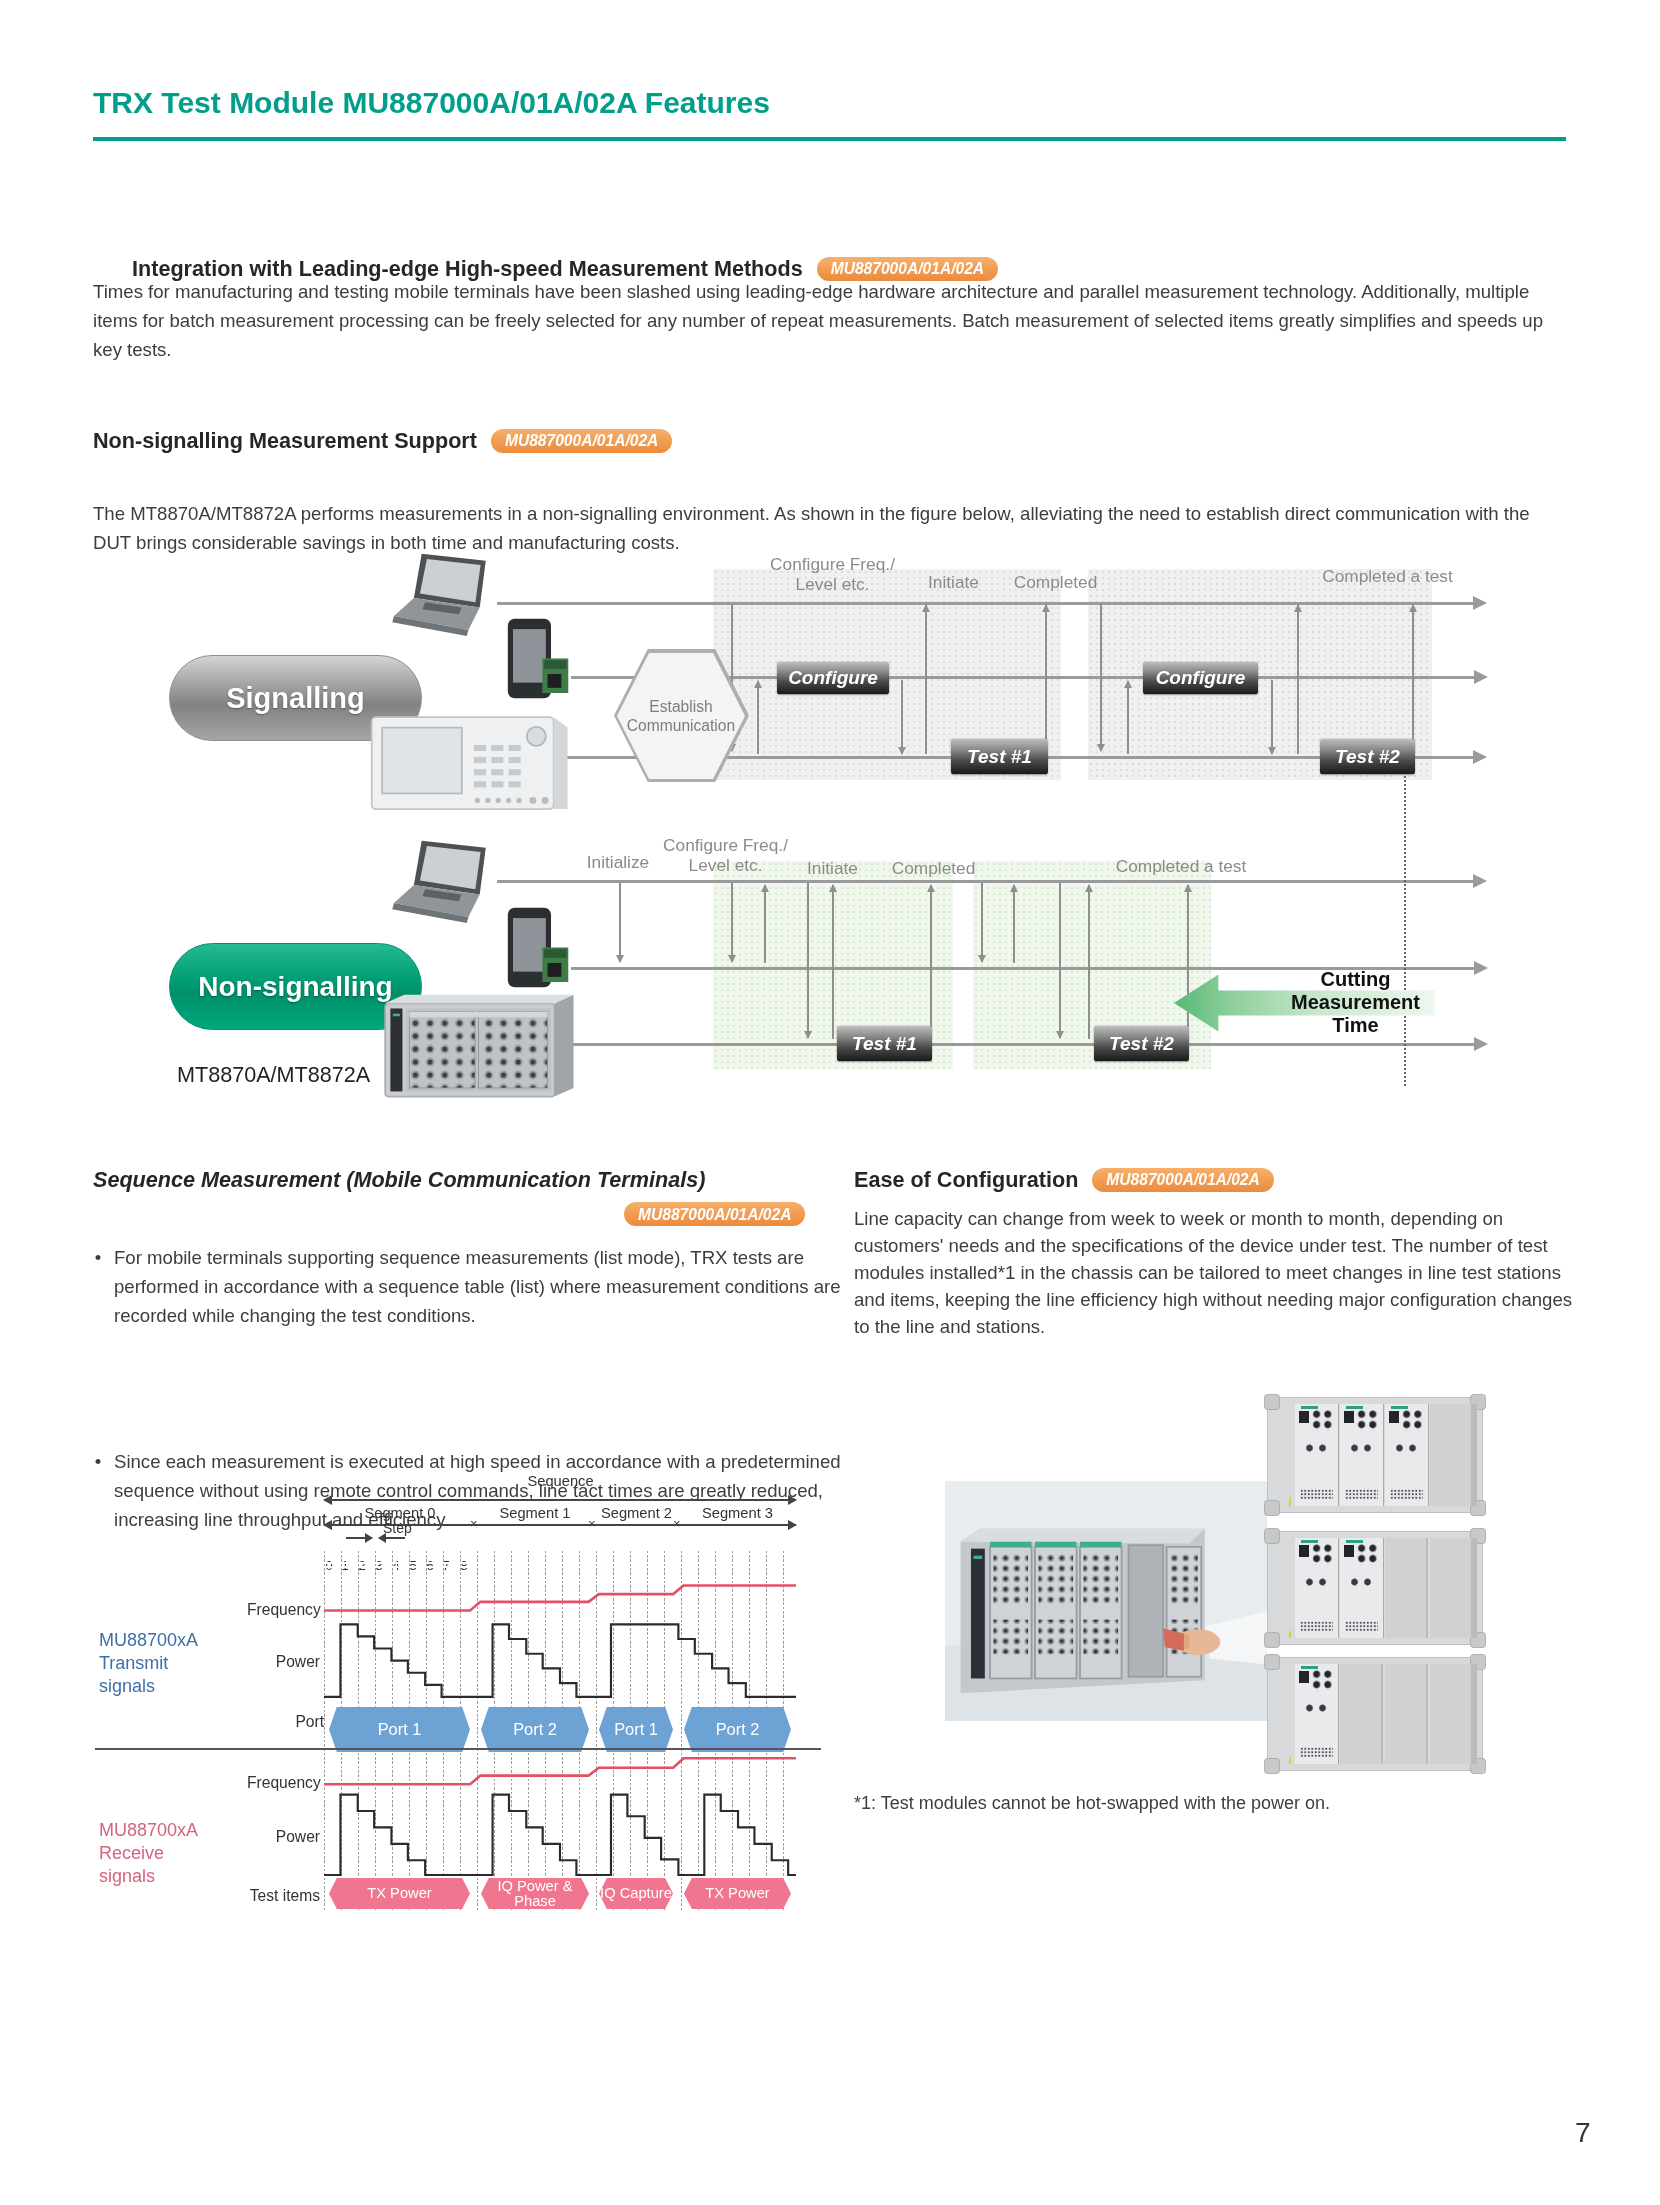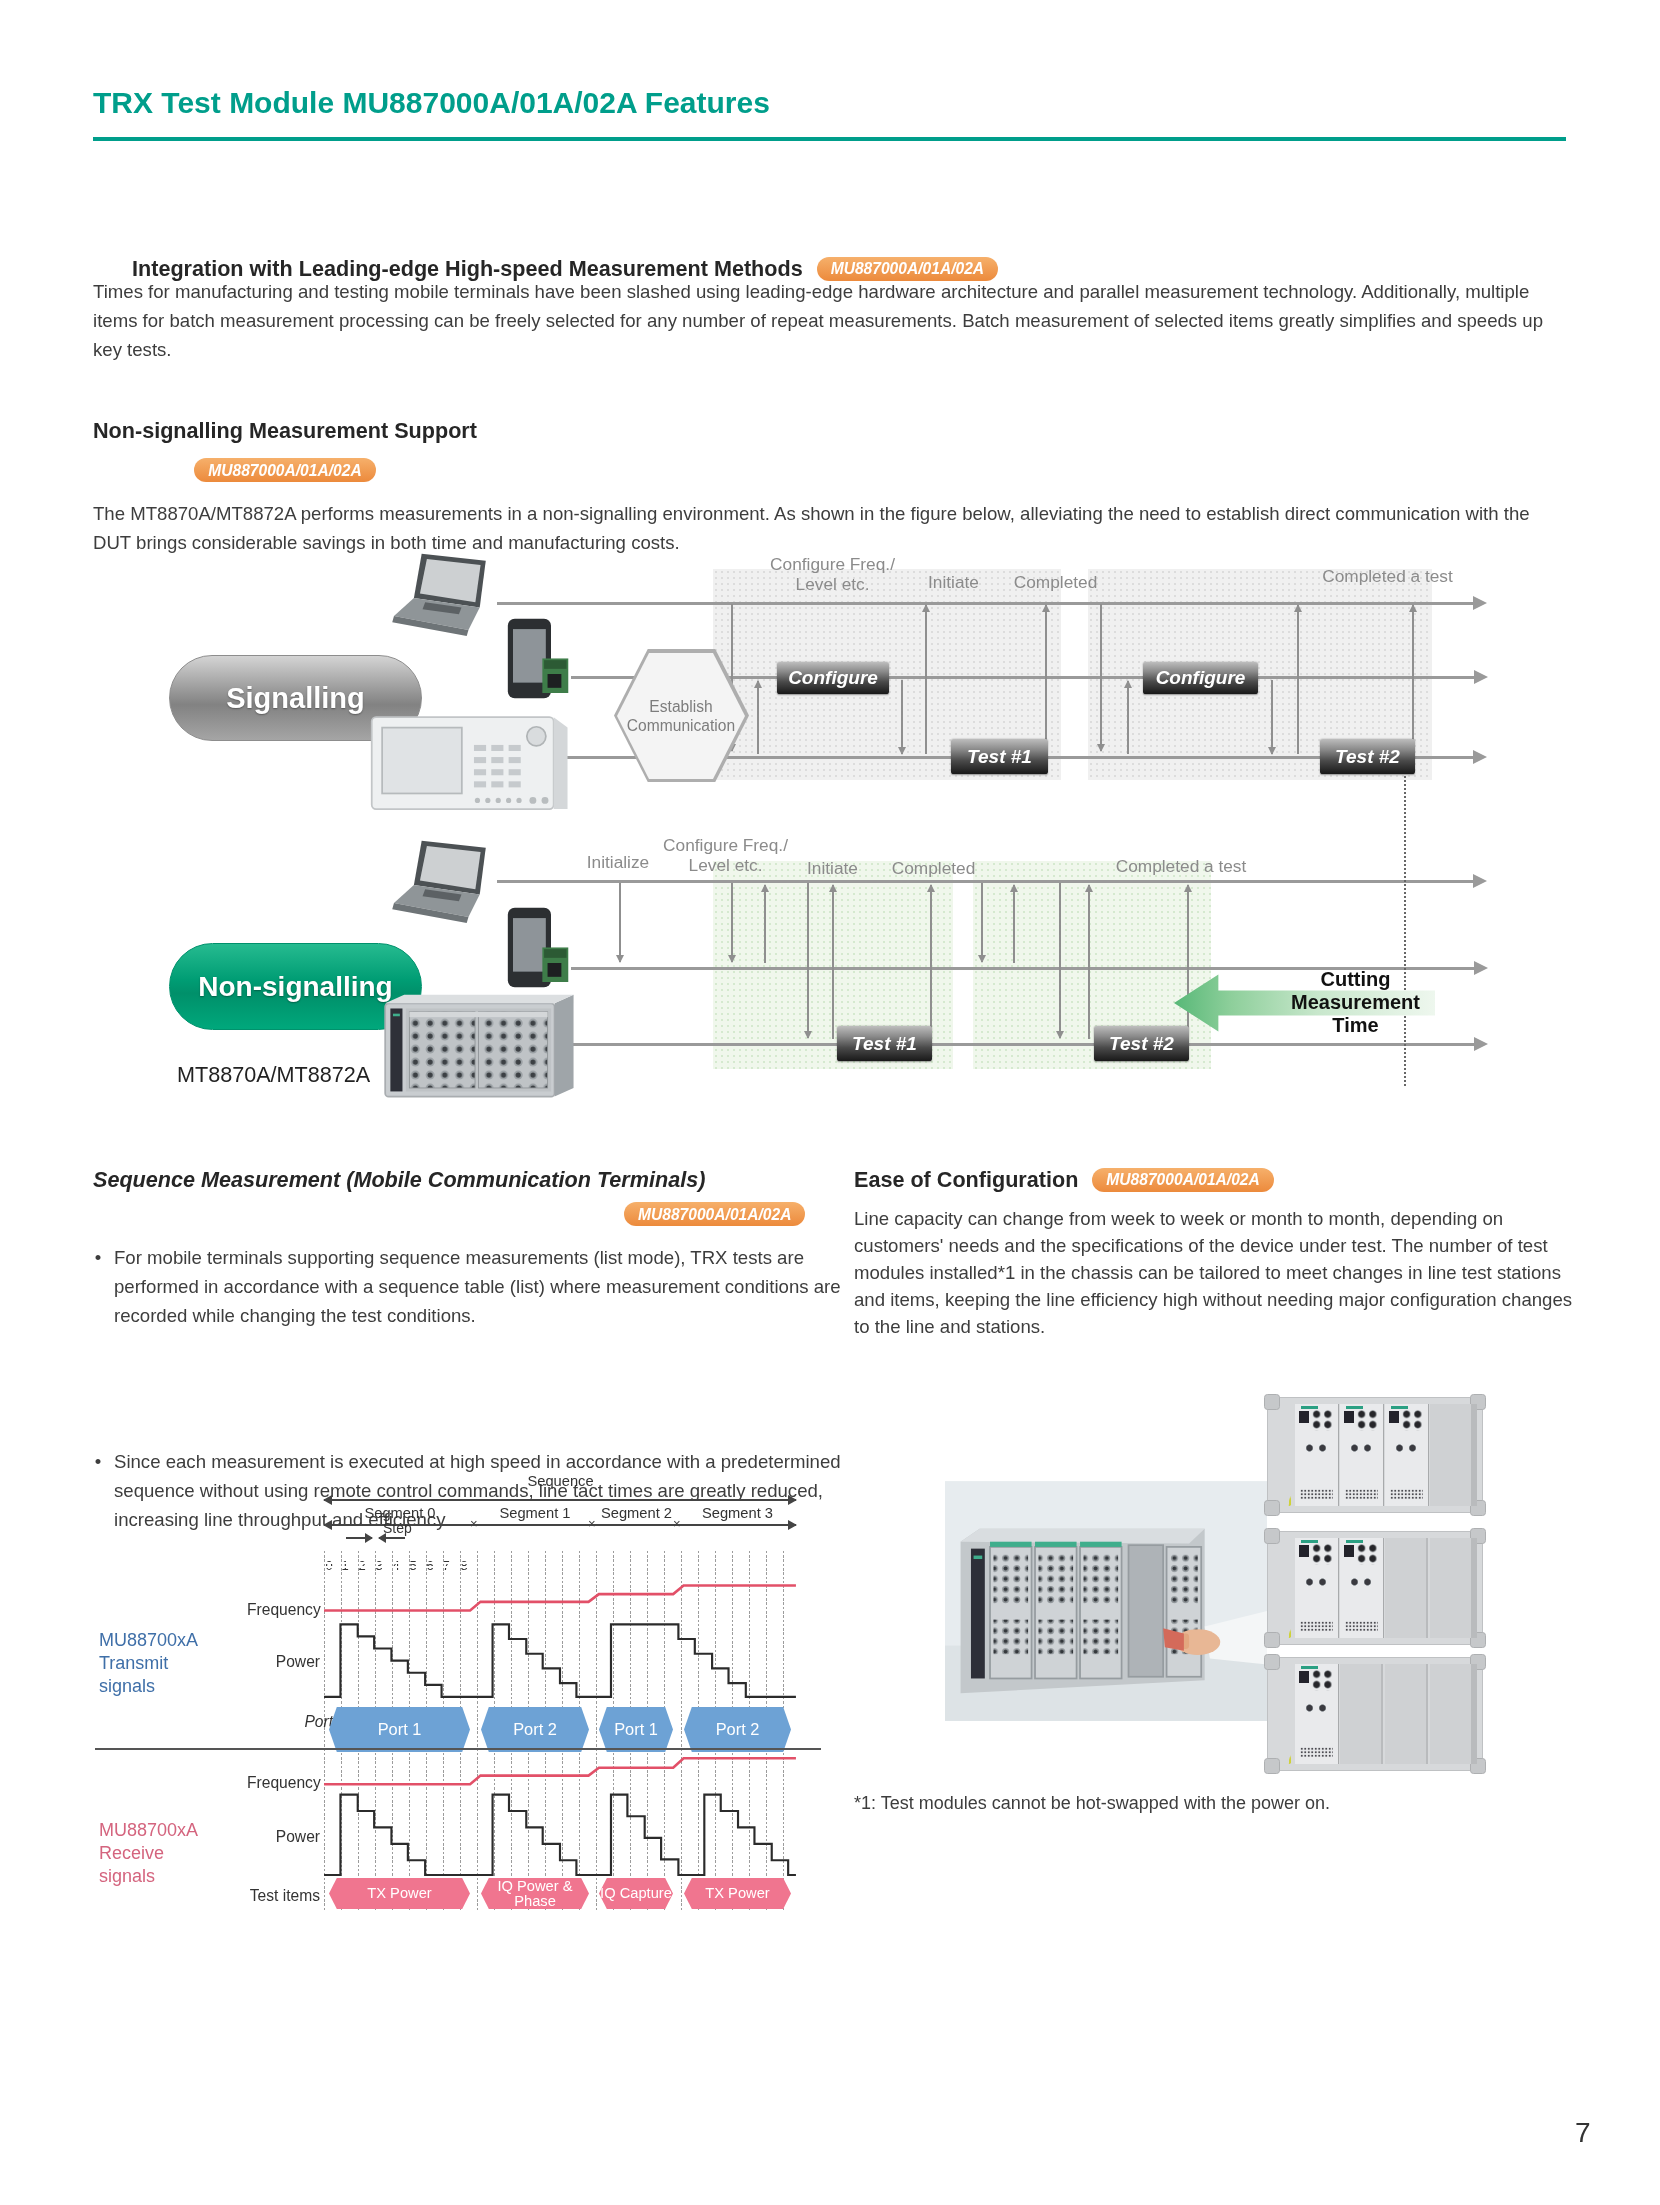--- a/index.html
+++ b/index.html
@@ -97,21 +97,21 @@
 
   <div class="abs doc-title" style="left:93px;top:86px;">TRX Test Module MU887000A/01A/02A Features</div>
   <div class="abs title-rule" style="left:93px;top:137px;width:1473px;"></div>
 
   <div class="abs headrow" style="left:93px;top:256px;margin-left:39px;">
     <span class="sec-head">Integration with Leading-edge High-speed Measurement Methods</span>
     <span class="badge">MU887000A/01A/02A</span>
   </div>
   <div class="abs body-text" style="left:93px;top:277px;width:1453px;">Times for manufacturing and testing mobile terminals have been slashed using leading-edge hardware architecture and parallel measurement technology. Additionally, multiple items for batch measurement processing can be freely selected for any number of repeat measurements. Batch measurement of selected items greatly simplifies and speeds up key tests.</div>
 
-  <div class="abs headrow" style="left:93px;top:418px;flex-direction:column;">
+  <div class="abs headrow" style="left:93px;top:428px;">
     <span class="sec-head">Non-signalling Measurement Support</span>
     <span class="badge">MU887000A/01A/02A</span>
   </div>
   <div class="abs body-text" style="left:93px;top:455px;width:1453px;margin-top:44px;">The MT8870A/MT8872A performs measurements in a non-signalling environment. As shown in the figure below, alleviating the need to establish direct communication with the DUT brings considerable savings in both time and manufacturing costs.</div>
 
   <div class="abs shade-gray" style="left:713px;top:569px;width:348px;height:211px;"></div>
   <div class="abs shade-gray" style="left:1088px;top:569px;width:344px;height:211px;"></div>
 
   <div class="hl" style="left:497px;top:602px;width:977px;"></div>
   <div class="hl" style="left:571px;top:676px;width:904px;"></div>
@@ -302,21 +302,21 @@
 
     <svg class="abs" style="left:95px;top:1505px;" width="726" height="415" viewBox="0 0 840 480">
       <path d="M265,122 L434,122 L446,112 L571,112 L583,103 L669,103 L681,93 L811,93" fill="none" stroke="#e25068" stroke-width="3"></path>
       <path d="M265,222 L284,222 L284,138 L304,138 L304,152 L323,152 L323,166 L343,166 L343,180 L362,180 L362,194 L382,194 L382,208 L401,208 L401,222 L460,222 L460,138 L479,138 L479,155 L499,155 L499,172 L518,172 L518,189 L538,189 L538,206 L557,206 L557,222 L597,222 L597,138 L675,138 L675,155 L694,155 L694,172 L714,172 L714,189 L733,189 L733,206 L753,206 L753,222 L811,222" fill="none" stroke="#2b2b2b" stroke-width="2.5"></path>
       <path d="M265,323 L434,323 L446,313 L571,313 L583,304 L669,304 L681,293 L811,293" fill="none" stroke="#e25068" stroke-width="3"></path>
       <path d="M265,428 L284,428 L284,335 L304,335 L304,354 L323,354 L323,373 L343,373 L343,392 L362,392 L362,411 L382,411 L382,428 L460,428 L460,335 L479,335 L479,354 L499,354 L499,373 L518,373 L518,392 L538,392 L538,411 L557,411 L557,428 L597,428 L597,335 L616,335 L616,360 L636,360 L636,385 L655,385 L655,410 L675,410 L675,428 L705,428 L705,335 L724,335 L724,354 L744,354 L744,373 L763,373 L763,392 L783,392 L783,411 L802,411 L802,428 L811,428" fill="none" stroke="#2b2b2b" stroke-width="2.5"></path>
     </svg>
 
     <div class="row-label" style="left:247px;top:1601px;">Frequency</div>
     <div class="row-label" style="left:247px;top:1653px;">Power</div>
-    <div class="row-label" style="left:260px;top:1713px;font-style:italic;">Port</div>
+    <div class="row-label" style="left:251px;top:1713px;">Port</div>
     <div class="row-label" style="left:247px;top:1774px;">Frequency</div>
     <div class="row-label" style="left:247px;top:1828px;">Power</div>
     <div class="row-label" style="left:247px;top:1887px;">Test items</div>
 
     <div class="grp-label" style="left:99px;top:1629px;color:#3f6fa8;">
       <div>MU88700xA</div>
       <div>Transmit signals</div>
     </div>
     <div class="grp-label" style="left:99px;top:1819px;color:#d4647e;">
       <div>MU88700xA</div>

